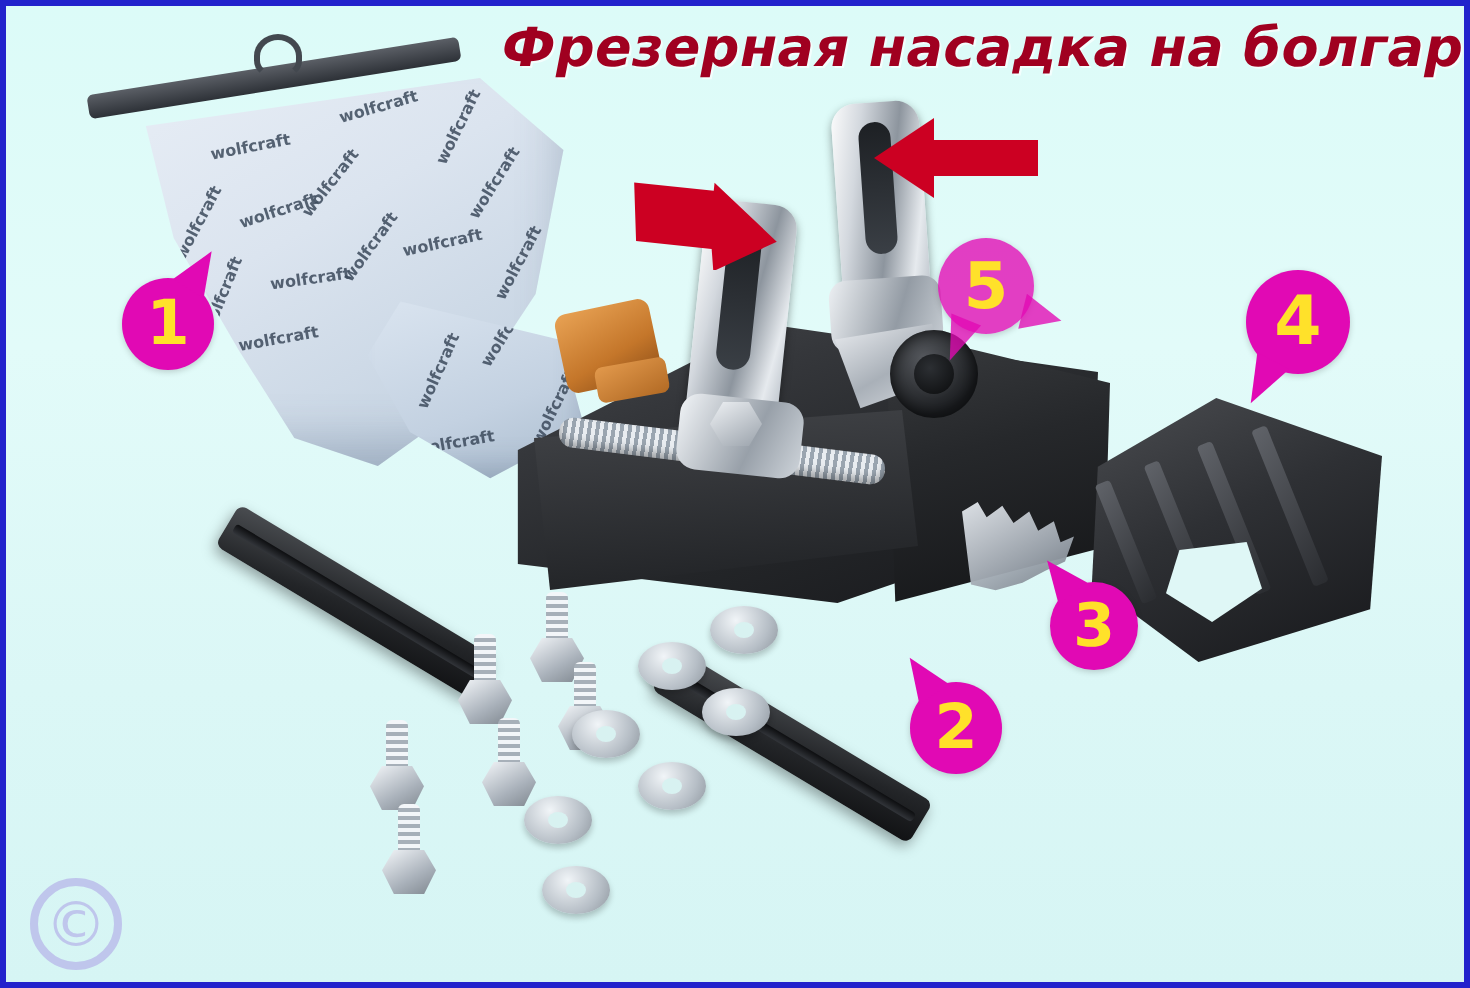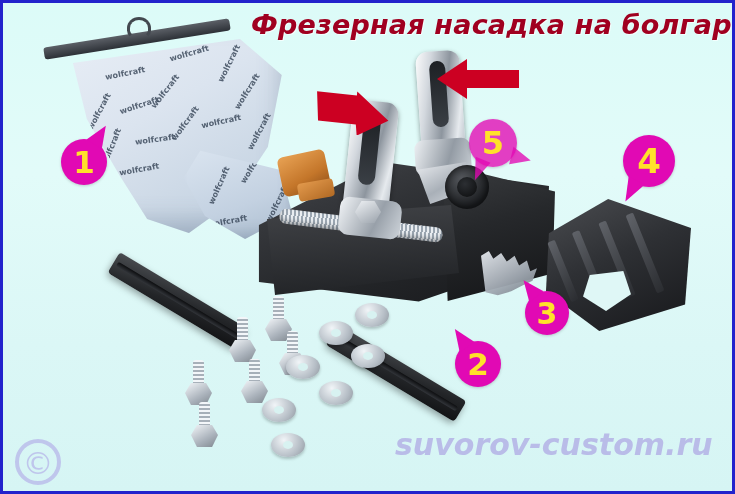--- a/index.html
+++ b/index.html
@@ -384,14 +384,13 @@
   </div>
   <div class="badge" id="badge5">
     <span class="tail"></span>
     <span class="tail2"></span>
     <span>5</span>
   </div>
 
   <div id="title">Фрезерная насадка на болгарку</div>
 
   <div id="copyright">©</div>
-  <div id="watermark">suvorov-custom.ru</div>
 </div>
 
 </body></html>

